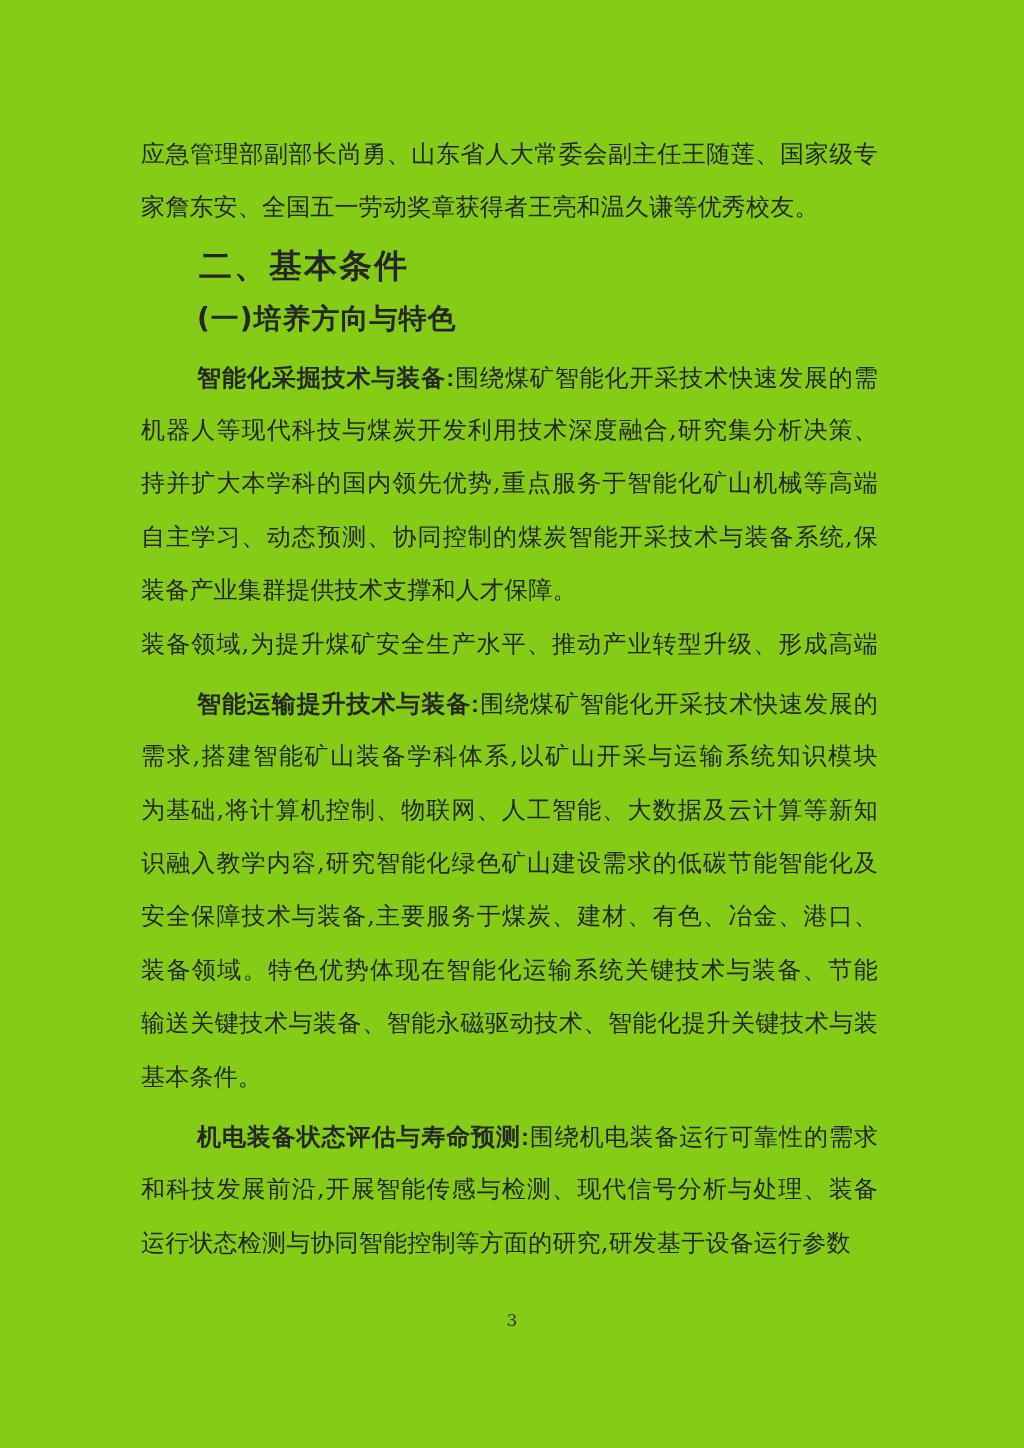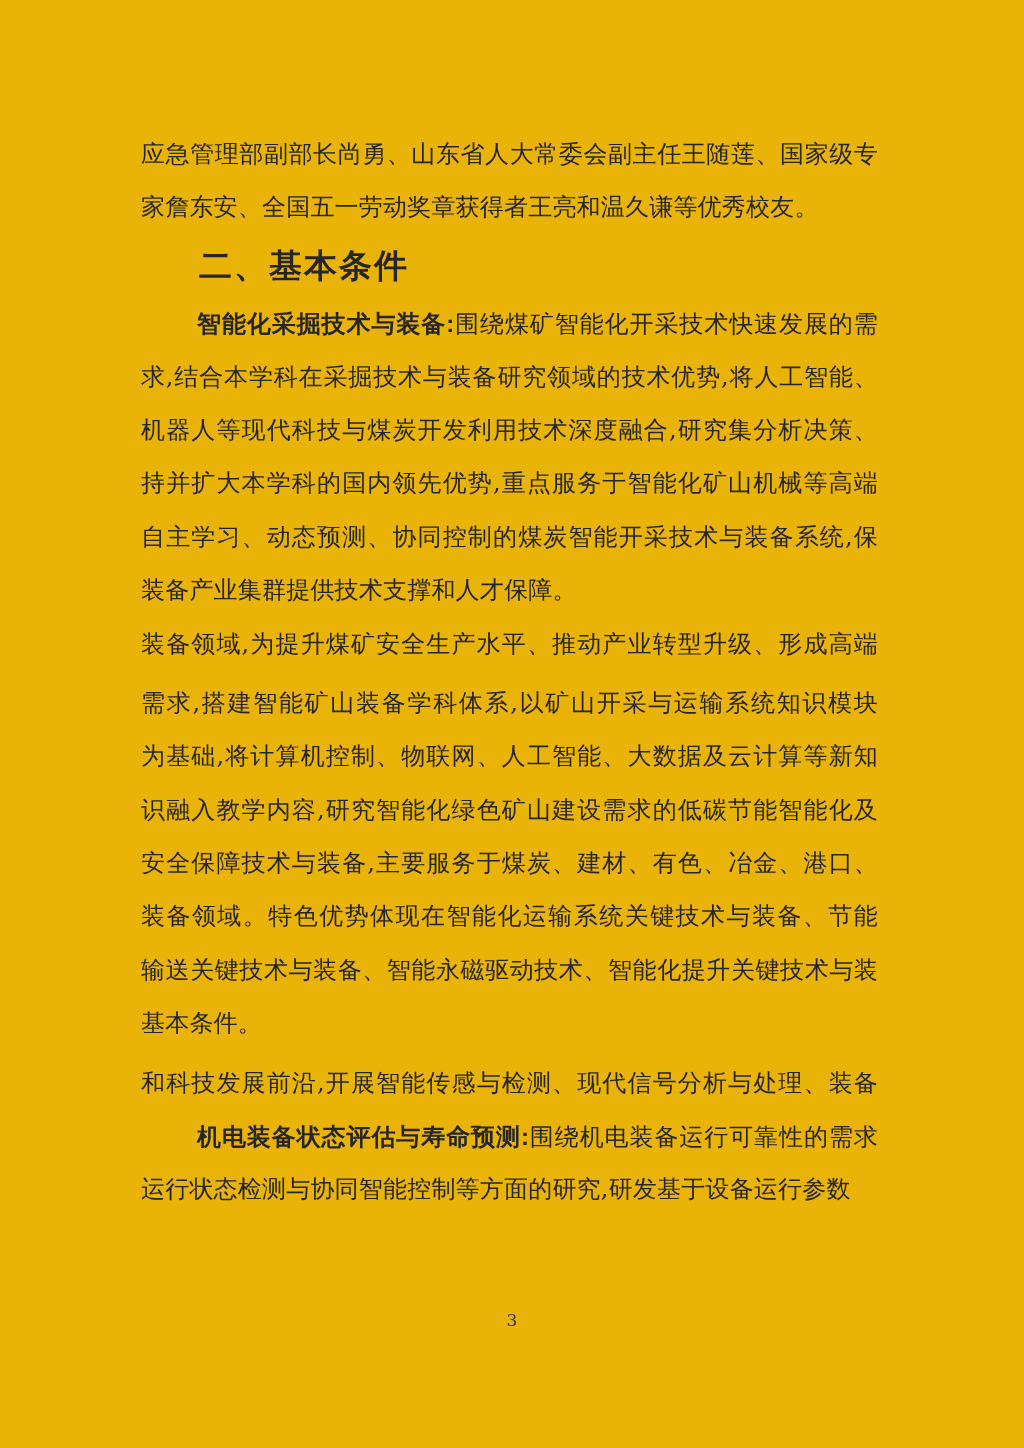--- a/index.html
+++ b/index.html
@@ -11,21 +11,21 @@
     height: 1448px;
     background: #ffffff;
     position: relative;
     overflow: hidden;
     font-family: "DejaVu Serif", "Liberation Serif", serif;
     color: #262626;
   }
   .page {
     position: absolute;
     inset: 0;
-    background: #eab308;
+    background: #84cc16;
   }
   .content {
     position: absolute;
     left: 141px;
     top: 128px;
     width: 737px;
   }
   .tline {
     font-size: 24px;
     line-height: 53.4px;
@@ -85,41 +85,42 @@
 <div class="page">
   <div class="content">
 
     <div>
         <div class="tline just">应急管理部副部长尚勇、山东省人大常委会副主任王随莲、国家级专</div>
         <div class="tline">家詹东安、全国五一劳动奖章获得者王亮和温久谦等优秀校友。</div>
       </div>
 
     <div class="heading">二、基本条件</div>
 
+    <div class="subheading">(一)培养方向与特色</div>
 
     <div class="para-0">
         <div class="tline just first"><span class="lead">智能化采掘技术与装备:</span>围绕煤矿智能化开采技术快速发展的需</div>
-        <div class="tline just">求,结合本学科在采掘技术与装备研究领域的技术优势,将人工智能、</div>
         <div class="tline just">机器人等现代科技与煤炭开发利用技术深度融合,研究集分析决策、</div>
         <div class="tline just">持并扩大本学科的国内领先优势,重点服务于智能化矿山机械等高端</div>
         <div class="tline just">自主学习、动态预测、协同控制的煤炭智能开采技术与装备系统,保</div>
         <div class="tline">装备产业集群提供技术支撑和人才保障。</div>
         <div class="tline just">装备领域,为提升煤矿安全生产水平、推动产业转型升级、形成高端</div>
       </div>
     <div class="para-1">
+        <div class="tline just first"><span class="lead">智能运输提升技术与装备:</span>围绕煤矿智能化开采技术快速发展的</div>
         <div class="tline just">需求,搭建智能矿山装备学科体系,以矿山开采与运输系统知识模块</div>
         <div class="tline just">为基础,将计算机控制、物联网、人工智能、大数据及云计算等新知</div>
         <div class="tline just">识融入教学内容,研究智能化绿色矿山建设需求的低碳节能智能化及</div>
         <div class="tline just">安全保障技术与装备,主要服务于煤炭、建材、有色、冶金、港口、</div>
         <div class="tline just">装备领域。特色优势体现在智能化运输系统关键技术与装备、节能</div>
         <div class="tline just">输送关键技术与装备、智能永磁驱动技术、智能化提升关键技术与装</div>
         <div class="tline">基本条件。</div>
       </div>
     <div class="para-2">
+        <div class="tline just first"><span class="lead">机电装备状态评估与寿命预测:</span>围绕机电装备运行可靠性的需求</div>
         <div class="tline just">和科技发展前沿,开展智能传感与检测、现代信号分析与处理、装备</div>
-        <div class="tline just first"><span class="lead">机电装备状态评估与寿命预测:</span>围绕机电装备运行可靠性的需求</div>
         <div class="tline">运行状态检测与协同智能控制等方面的研究,研发基于设备运行参数</div>
       </div>
 
   </div>
 
   <div class="page-number">3</div>
 </div>
 
 </body></html>

